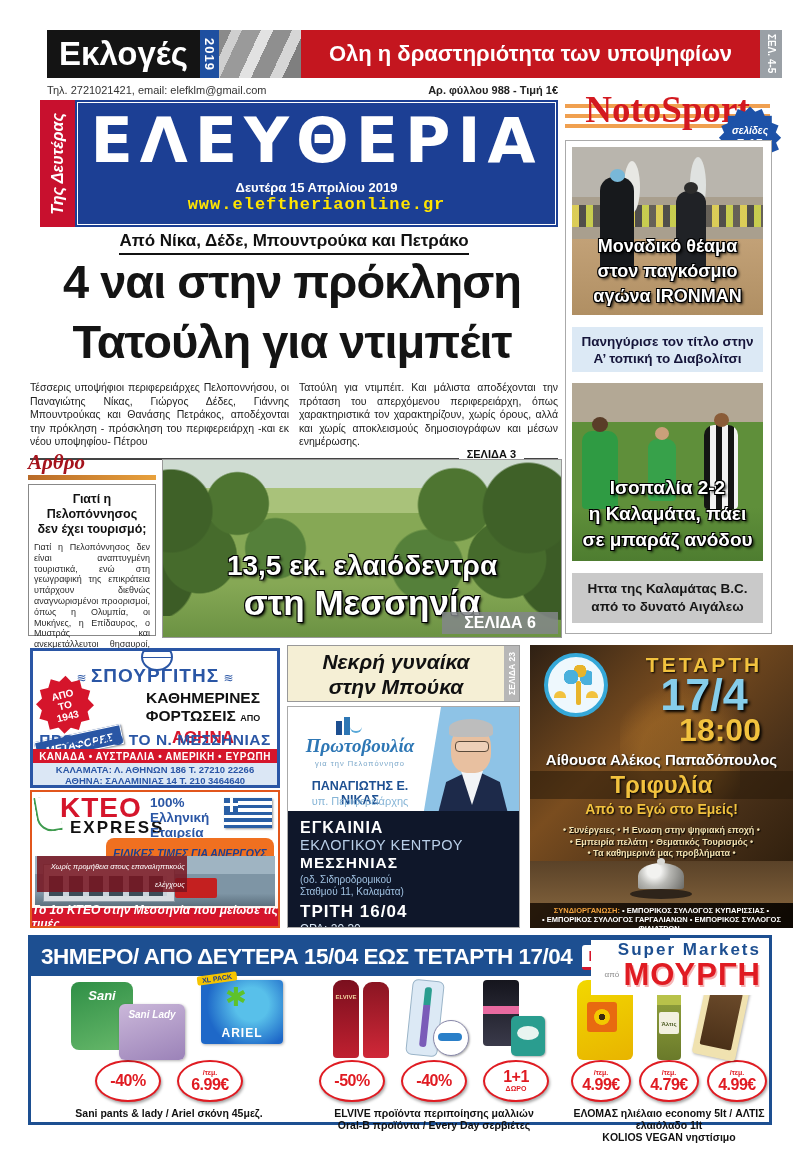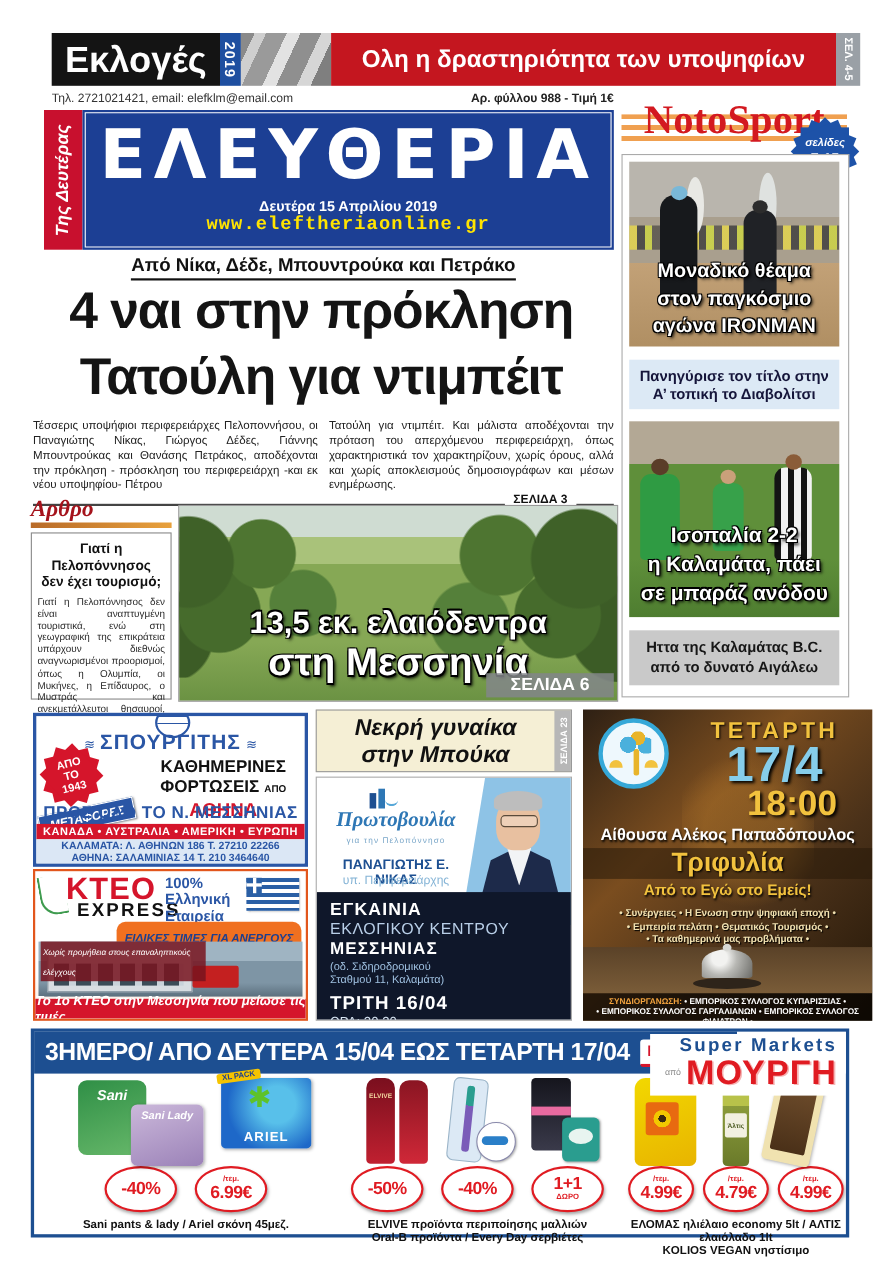--- a/index.html
+++ b/index.html
@@ -39,21 +39,21 @@
     <div style="width:82px;background:linear-gradient(115deg,#8a8a8a 0 12%,#cfcfcf 12% 22%,#9a9a9a 22% 40%,#e2e2e2 40% 52%,#8f8f8f 52% 70%,#d6d6d6 70% 82%,#7f7f7f 82%);"></div>
     <div style="flex:1;background:#c4161f;color:#fff;display:flex;align-items:center;justify-content:center;">
       <span style="font-size:22px;font-weight:bold;">Ολη η δραστηριότητα των υποψηφίων</span>
     </div>
     <div style="width:22px;background:#9aa0a6;color:#fff;display:flex;align-items:center;justify-content:center;">
       <span class="vdown b" style="font-size:10px;">ΣΕΛ. 4-5</span>
     </div>
   </div>
 
   <div class="abs" style="left:47px;top:84px;width:511px;display:flex;justify-content:space-between;font-size:11px;color:#333;">
-    <span>Τηλ. 2721021421, email: elefklm@email.com</span>
+    <span>Τηλ. 2721021421, email: elefklm@gmail.com</span>
     <span class="b" style="color:#222;">Αρ. φύλλου 988  -  Τιμή 1€</span>
   </div>
 
   <div class="abs" style="left:40px;top:100px;width:518px;height:127px;display:flex;">
     <div style="width:35px;background:#c8102e;display:flex;align-items:center;justify-content:center;">
       <span class="vup" style="color:#fff;font-weight:bold;font-style:italic;font-size:16px;">Της Δευτέρας</span>
     </div>
     <div style="flex:1;background:#1c3f94;display:flex;flex-direction:column;align-items:center;justify-content:flex-start;box-shadow:inset 0 0 0 2px #1c3f94, inset 0 0 0 3px #fff;">
       <div style="color:#fff;font-family:'DejaVu Sans',sans-serif;font-weight:bold;font-size:62px;line-height:78px;letter-spacing:7px;margin-top:2px;">ΕΛΕΥΘΕΡΙΑ</div>
       <div style="color:#fff;font-weight:bold;font-size:13px;line-height:15px;">Δευτέρα 15 Απριλίου 2019</div>
@@ -216,21 +216,21 @@
       <div style="position:absolute;left:5.5px;top:0;width:3px;height:13.6px;background:#fff;"></div>
       <div style="position:absolute;left:0;top:5.3px;width:14px;height:3px;background:#fff;"></div>
     </div>
     <div style="position:absolute;right:4px;top:46px;width:168px;height:30px;background:#f07020;border-radius:8px;display:flex;align-items:center;justify-content:center;">
       <span style="color:#1d3f8f;font-weight:bold;font-style:italic;font-size:10.5px;">ΕΙΔΙΚΕΣ ΤΙΜΕΣ ΓΙΑ ΑΝΕΡΓΟΥΣ</span>
     </div>
     <div style="position:absolute;left:3px;top:64px;width:240px;height:50px;background:linear-gradient(180deg,#9fb4c2 0 35%,#7e95a5 35% 75%,#5c707e 100%);overflow:hidden;">
       <div style="position:absolute;left:8px;top:8px;width:130px;height:36px;background:#d8dde2;border:1px solid #8a98a4;"></div>
       <div style="position:absolute;left:14px;top:20px;width:118px;height:20px;background:repeating-linear-gradient(90deg,#3c4c58 0 14px,#c8d2da 14px 20px);"></div>
       <div style="position:absolute;right:58px;top:22px;width:42px;height:20px;background:#c42020;border-radius:2px;"></div>
-      <div style="position:absolute;left:2px;top:-2px;width:146px;background:rgba(120,20,30,.85);padding:1px 2px;">
+      <div style="position:absolute;left:2px;top:-2px;width:146px;background:rgba(120,20,30,.85);padding:1px 2px;text-align:right;">
         <span style="color:#fff;font-style:italic;font-size:7.5px;">Χωρίς προμήθεια στους επαναληπτικούς ελέγχους</span>
       </div>
     </div>
     <div style="position:absolute;left:0;right:0;bottom:0;height:18px;background:#d5152b;display:flex;align-items:center;justify-content:center;">
       <span style="color:#fff;font-weight:bold;font-style:italic;font-size:12px;">Το 1ο ΚΤΕΟ στην Μεσσηνία που μείωσε τις τιμές</span>
     </div>
   </div>
 
   <div class="abs" style="left:287px;top:645px;width:233px;height:57px;border:1px solid #999;background:#f5efd5;display:flex;box-sizing:border-box;">
     <div class="ctr" style="flex:1;display:flex;flex-direction:column;justify-content:center;font-weight:bold;font-style:italic;font-size:21px;line-height:25px;color:#111;">

